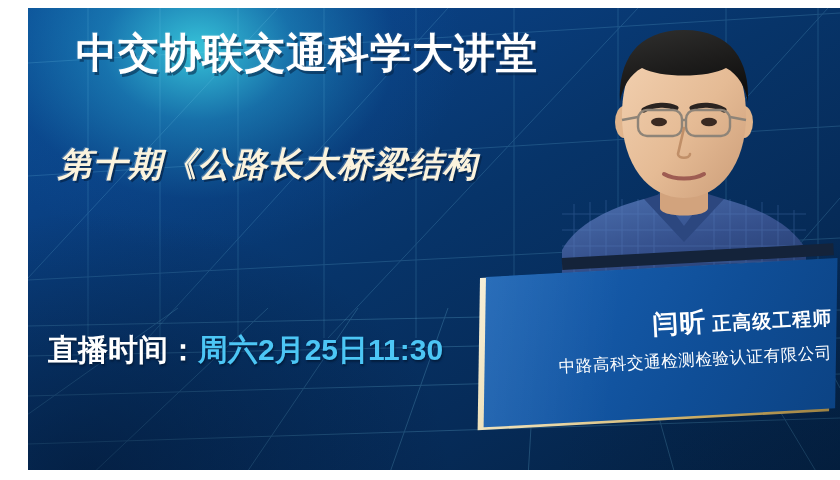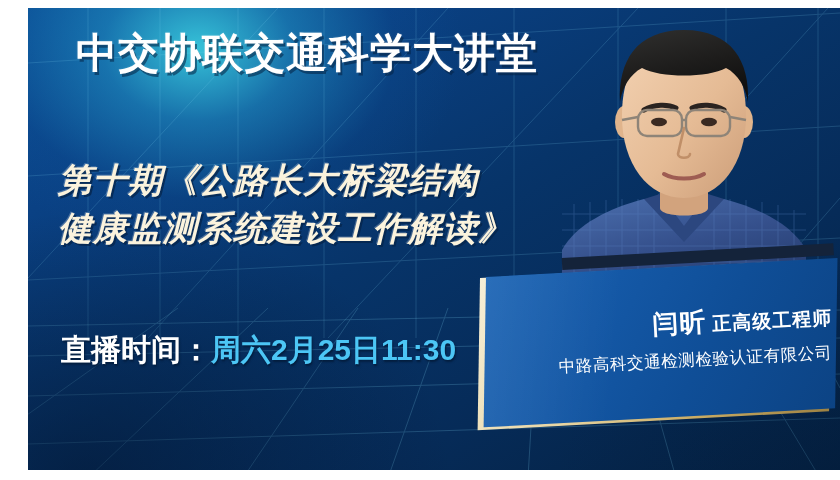--- a/index.html
+++ b/index.html
@@ -89,36 +89,35 @@
     width: 520px;
     font-size: 34px;
     line-height: 48px;
     font-weight: bold;
     font-style: italic;
     letter-spacing: 1px;
     color: #fbf3dd;
     text-shadow:
       2px 2px 0 rgba(6,36,74,0.75),
       -1px -1px 0 rgba(255,255,255,0.25);
-    margin-top: 16px;
   }
   .subtitle .sub-line { display: block; white-space: nowrap; }
 
   
   .live-line {
     position: absolute;
     left: 48px;
     top: 330px;
     font-size: 30px;
     line-height: 40px;
     font-weight: bold;
     white-space: nowrap;
     text-shadow: 1px 2px 2px rgba(3,24,52,0.75);
   }
-  .live-label { color: #ffffff; margin-left: 13px; }
+  .live-label { color: #ffffff; }
   .live-value { color: #4cc6f5; }
 
   
   .photo {
     position: absolute;
     left: 548px;
     top: 18px;
     width: 272px;
     height: 275px;
     overflow: hidden;
@@ -340,21 +339,20 @@
 
         <path d="M116 156 C126 162 146 162 156 156" stroke="#9e5c52" stroke-width="4" fill="none" stroke-linecap="round"></path>
       </g>
     </svg>
   </div>
 
   <div class="main-title">中交协联交通科学大讲堂</div>
 
   <div class="subtitle">
     <span class="sub-line">第十期《公路长大桥梁结构</span>
-    <span class="sub-line">健康监测系统建设工作解读》</span>
   </div>
 
   <div class="live-line">
     <span class="live-label">直播时间：</span><span class="live-value">周六2月25日11:30</span>
   </div>
 
   <div class="card-wrap">
     <div class="card-shadow-top"></div>
     <div class="card-gold"></div>
     <div class="card-body"></div>

